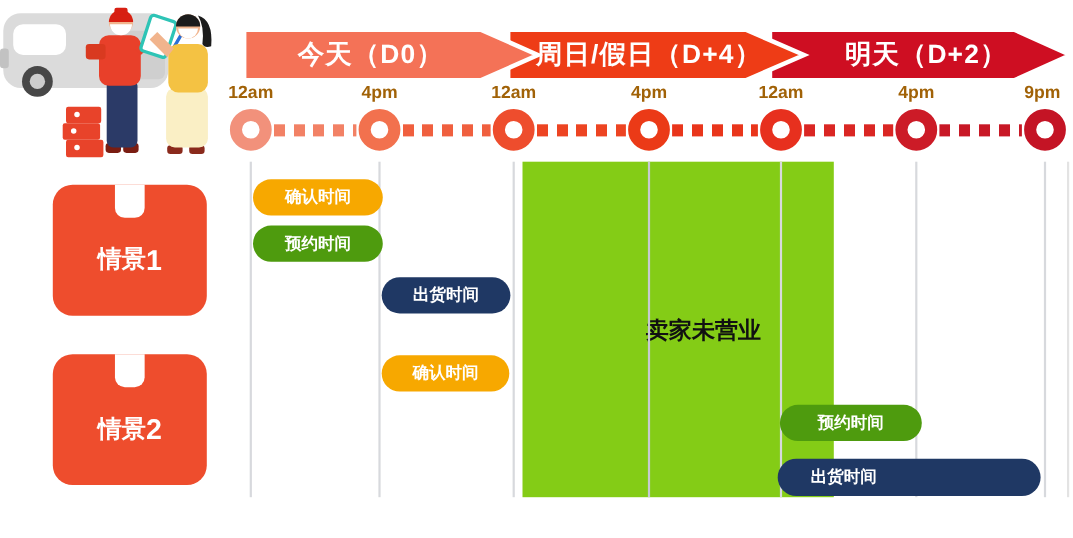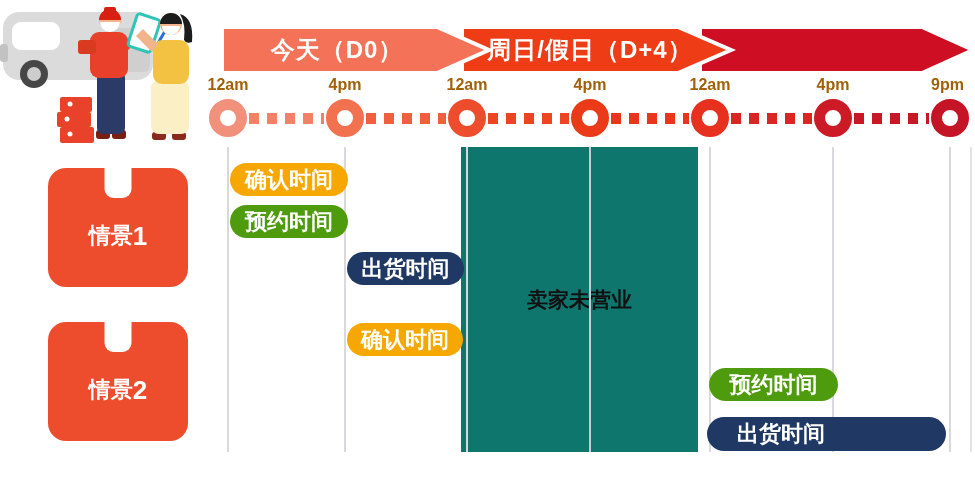--- a/index.html
+++ b/index.html
@@ -22,21 +22,21 @@
   
   .card{position:absolute;left:48px;width:140px;height:119px;border-radius:18px;
         display:flex;flex-direction:row;align-items:center;justify-content:center;
         padding-top:16px;box-sizing:border-box;color:#fff;}
   .card .notch{position:absolute;top:0;left:50%;transform:translateX(-50%);
                width:27px;height:30px;background:#fff;border-radius:0 0 9px 9px;}
   .card .t1{font-size:22px;font-weight:bold;line-height:30px;}
   .card .t2{font-size:26px;font-weight:bold;line-height:32px;}
   
   .pill{position:absolute;height:33px;line-height:33px;border-radius:17px;
-        color:#fff;font-size:22px;font-weight:bold;text-align:center;box-sizing:border-box;}
+        color:#fff;font-size:15px;font-weight:bold;text-align:center;box-sizing:border-box;}
   .pill.wide{text-align:left;padding-left:30px;height:34px;line-height:34px;}
 </style>
 </head>
 <body>
 
 <div class="stage">
 
   <svg width="215" height="148" viewBox="0 0 215 148" style="position:absolute;left:0;top:2px;">
     <g>
       <rect x="3" y="10" width="150" height="68" rx="16" fill="#DBDBDB"></rect>
@@ -76,40 +76,41 @@
       <rect x="151" y="78" width="38" height="54" rx="8" fill="#FAEFC5"></rect>
       <rect x="153" y="38" width="36" height="44" rx="9" fill="#F4C243"></rect>
       <path d="M152 50 L136 34 L143 27 L158 42 Z" fill="#F1B48D"></path>
       <circle cx="171" cy="22" r="11" fill="#F1B48D"></circle>
       <path d="M160 22 a11 11 0 0 1 22 0 Z" fill="#1C1C1C"></path>
       <path d="M180 12 q14 4 12 28 q-6 2 -8 -2 q2 -16 -4 -26 Z" fill="#1C1C1C"></path>
       <path d="M162 24 a9 9 0 0 0 18 0 Z" fill="#FFFFFF"></path>
     </g>
   </svg>
 
-  <div class="closed" style="left: 461px; top: 147px; width: 237px; height: 305px; background-color: #0f766e;">
+  <div class="closed" style="left: 475px; top: 147px; width: 237px; height: 305px; background-color: #84cc16; padding-left: 46px;">
     <span class="closed-label">卖家未营业</span>
   </div>
 
   <div class="gridline" style="left:227px;"></div>
   <div class="gridline" style="left:344px;"></div>
   <div class="gridline" style="left:466px;"></div>
   <div class="gridline" style="left:589px;background:#c6cad2;"></div>
   <div class="gridline" style="left:709px;"></div>
   <div class="gridline" style="left:832px;"></div>
   <div class="gridline" style="left:949px;"></div>
   <div class="gridline" style="left:970px;background:#e3e3e3;"></div>
 
   <svg class="banner-svg" width="975" height="90" viewBox="0 0 975 90">
     <polygon points="700,27 922,27 973,50 922,73 700,73" stroke="#fff" stroke-width="4" fill="#CE0E22"></polygon>
     <polygon points="462,27 678,27 731,50 678,73 462,73" stroke="#fff" stroke-width="4" fill="#EE3C16"></polygon>
     <polygon points="222,27 437,27 489,50 437,73 222,73" stroke="#fff" stroke-width="4" fill="#F47257"></polygon>
   </svg>
   <div class="banner-label" style="left:222px;width:230px;">今天（D0）</div>
   <div class="banner-label" style="left:468px;width:244px;">周日/假日（D+4）</div>
+  <div class="banner-label" style="left:732px;width:220px;">明天（D+2）</div>
 
   <div class="tick-label" style="left:198px;">12am</div>
   <div class="tick-label" style="left:315px;">4pm</div>
   <div class="tick-label" style="left:437px;">12am</div>
   <div class="tick-label" style="left:560px;">4pm</div>
   <div class="tick-label" style="left:680px;">12am</div>
   <div class="tick-label" style="left:803px;">4pm</div>
   <div class="tick-label" style="left:920px;width:55px;">9pm</div>
 
   <div class="dot" style="left: 209px; color: rgb(242, 145, 123);"></div>

